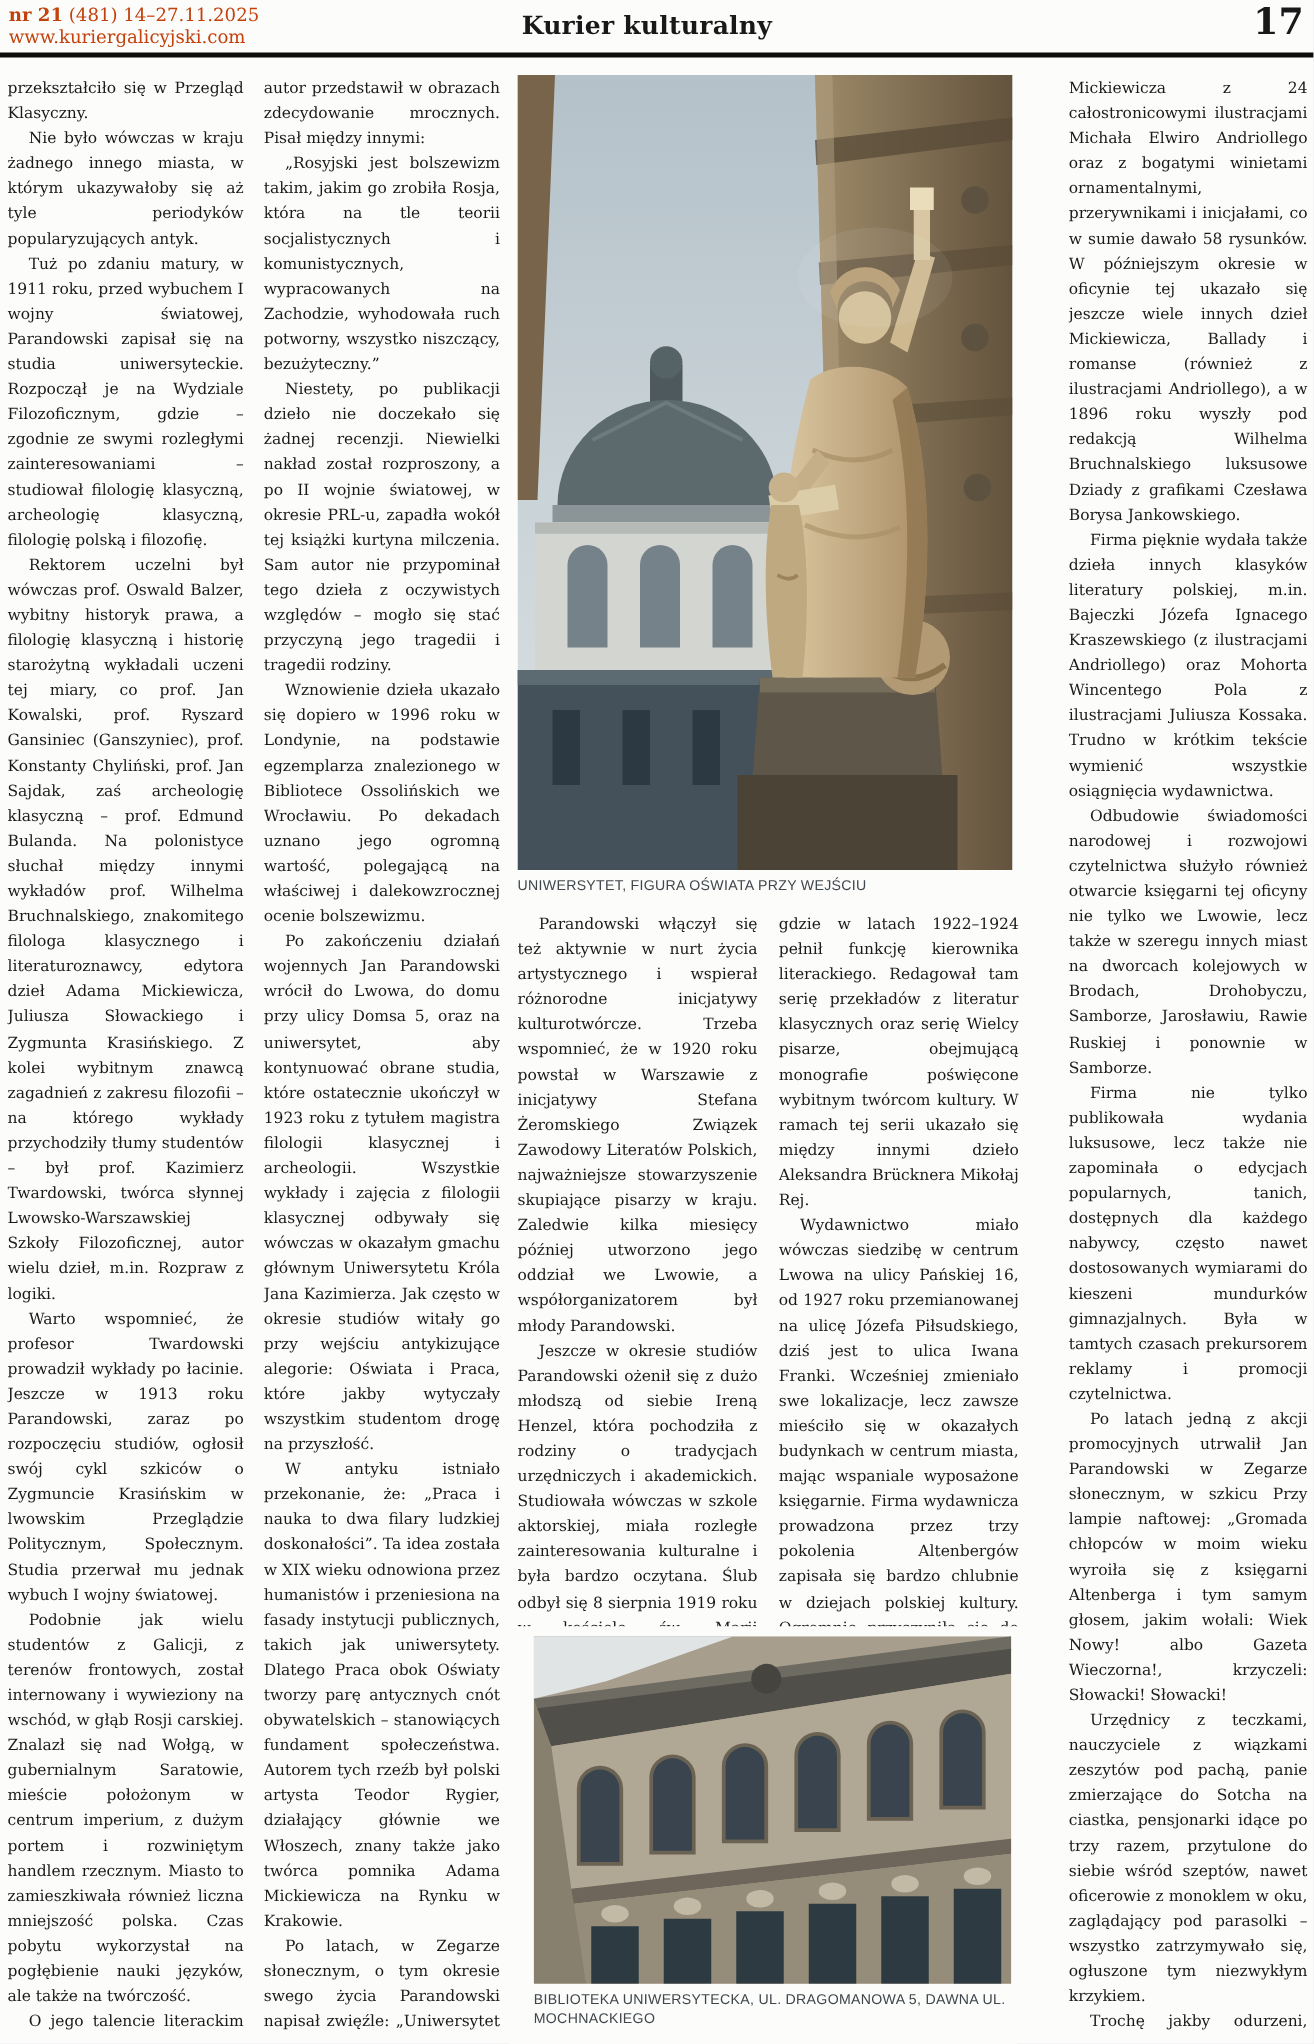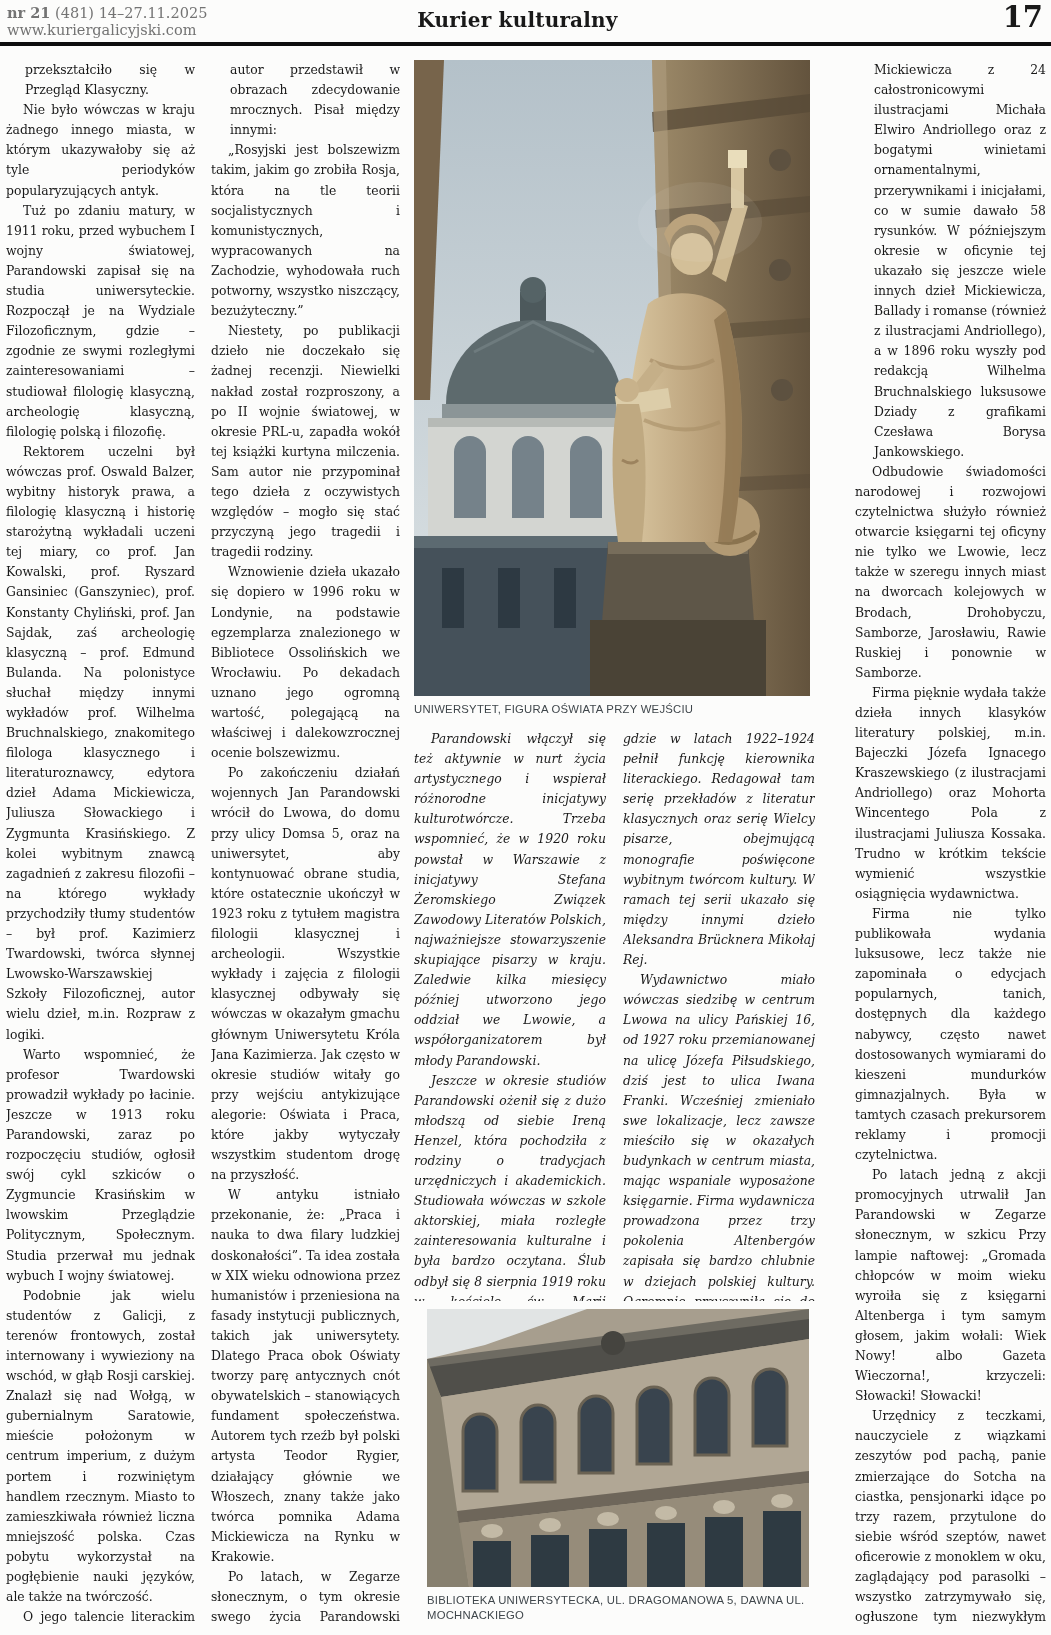--- a/index.html
+++ b/index.html
@@ -1,32 +1,32 @@
 <!DOCTYPE html>
 <html lang="pl"><head>
 <meta charset="utf-8">
 <style>
   html,body{margin:0;padding:0;background:#e9e9e9;}
   .page{position:relative;width:1051px;height:1635px;background:#fcfcfb;overflow:hidden;
         font-family:"DejaVu Serif",serif;color:#191919;}
   
   .hdr{position:absolute;top:0;left:0;right:0;height:42px;}
-  .hdr-left{position:absolute;left:7px;top:4px;font-size:14.5px;line-height:17px;color:#737373;}
+  .hdr-left{position:absolute;left:7px;top:4px;font-size:14.5px;line-height:17px;color:#c2410c;}
   .hdr-left .b{font-weight:bold;}
   .hdr-title{position:absolute;left:0;right:16px;top:8px;text-align:center;font-size:20px;font-weight:bold;letter-spacing:.2px;}
   .hdr-page{position:absolute;right:8px;top:0px;font-size:29px;font-weight:bold;}
   .hdr-rule{position:absolute;top:42px;left:0;width:1051px;height:4px;background:#0d0d0d;}
   
   .col{position:absolute;top:60px;overflow:hidden;font-size:12.4px;line-height:20.1px;text-align:justify;}
   .col p{margin:0;text-indent:17px;}
-  .col p:first-child{text-indent:0;margin-left:19px;}
+  .col p:first-child{text-indent:0;}
   #col1{left:6px;width:189px;height:1570px;}
   #col2{left:211px;width:189px;height:1570px;}
   #middle{position:absolute;left:414px;top:60px;width:402px;height:1575px;}
-  .midcols{display:flex;gap:17px;margin-top:12px;font-style:italic;}
+  .midcols{display:flex;gap:17px;margin-top:12px;}
   .midcol{width:192px;height:572px;overflow:hidden;font-size:12.4px;line-height:20.1px;text-align:justify;}
   .midcol p{margin:0;text-indent:17px;}
   .midcol.no-first p:first-child{text-indent:0;}
   #col5{left:855px;width:191px;height:1570px;}
   
   .photo{display:block;}
   .caption{font-family:"Liberation Sans",sans-serif;font-size:11.3px;line-height:15px;
            color:#3f464b;letter-spacing:.25px;margin-top:6px;}
   #photo2wrap{margin-left:13px;margin-top:8px;width:382px;}
 </style>
@@ -187,21 +187,21 @@
           <ellipse cx="297" cy="198" rx="11" ry="7"></ellipse>
           <ellipse cx="355" cy="192" rx="11" ry="7"></ellipse>
         </g>
       </svg>
       <div class="caption">BIBLIOTEKA UNIWERSYTECKA, UL. DRAGOMANOWA 5, DAWNA UL. MOCHNACKIEGO</div>
     </div>
   </div>
 
   <div class="col" id="col5">
       <p>Mickiewicza z 24 całostronicowymi ilustracjami Michała Elwiro Andriollego oraz z bogatymi winietami ornamentalnymi, przerywnikami i inicjałami, co w sumie dawało 58 rysunków. W późniejszym okresie w oficynie tej ukazało się jeszcze wiele innych dzieł Mickiewicza, Ballady i romanse (również z ilustracjami Andriollego), a w 1896 roku wyszły pod redakcją Wilhelma Bruchnalskiego luksusowe Dziady z grafikami Czesława Borysa Jankowskiego.</p>
+      <p>Firma pięknie wydała także dzieła innych klasyków literatury polskiej, m.in. Bajeczki Józefa Ignacego Kraszewskiego (z ilustracjami Andriollego) oraz Mohorta Wincentego Pola z ilustracjami Juliusza Kossaka. Trudno w krótkim tekście wymienić wszystkie osiągnięcia wydawnictwa.</p>
       <p>Odbudowie świadomości narodowej i rozwojowi czytelnictwa służyło również otwarcie księgarni tej oficyny nie tylko we Lwowie, lecz także w szeregu innych miast na dworcach kolejowych w Brodach, Drohobyczu, Samborze, Jarosławiu, Rawie Ruskiej i ponownie w Samborze.</p>
-      <p>Firma pięknie wydała także dzieła innych klasyków literatury polskiej, m.in. Bajeczki Józefa Ignacego Kraszewskiego (z ilustracjami Andriollego) oraz Mohorta Wincentego Pola z ilustracjami Juliusza Kossaka. Trudno w krótkim tekście wymienić wszystkie osiągnięcia wydawnictwa.</p>
       <p>Firma nie tylko publikowała wydania luksusowe, lecz także nie zapominała o edycjach popularnych, tanich, dostępnych dla każdego nabywcy, często nawet dostosowanych wymiarami do kieszeni mundurków gimnazjalnych. Była w tamtych czasach prekursorem reklamy i promocji czytelnictwa.</p>
       <p>Po latach jedną z akcji promocyjnych utrwalił Jan Parandowski w Zegarze słonecznym, w szkicu Przy lampie naftowej: „Gromada chłopców w moim wieku wyroiła się z księgarni Altenberga i tym samym głosem, jakim wołali: Wiek Nowy! albo Gazeta Wieczorna!, krzyczeli: Słowacki! Słowacki!</p>
       <p>Urzędnicy z teczkami, nauczyciele z wiązkami zeszytów pod pachą, panie zmierzające do Sotcha na ciastka, pensjonarki idące po trzy razem, przytulone do siebie wśród szeptów, nawet oficerowie z monoklem w oku, zaglądający pod parasolki – wszystko zatrzymywało się, ogłuszone tym niezwykłym krzykiem.</p>
       <p>Trochę jakby odurzeni, wyjmowali z kieszeni parę szóstek i brali od chłopców zeszyty w różowej lub żółtej okładce, furkoczącej na wietrze. Tak Altenberg rzucił na spokojne miasto swoje popularne wydanie Słowackiego. Ten pierwszy zeszyt zaczynał się od Balladyny”.</p>
     </div>
 
 </div>
 
 </body></html>

